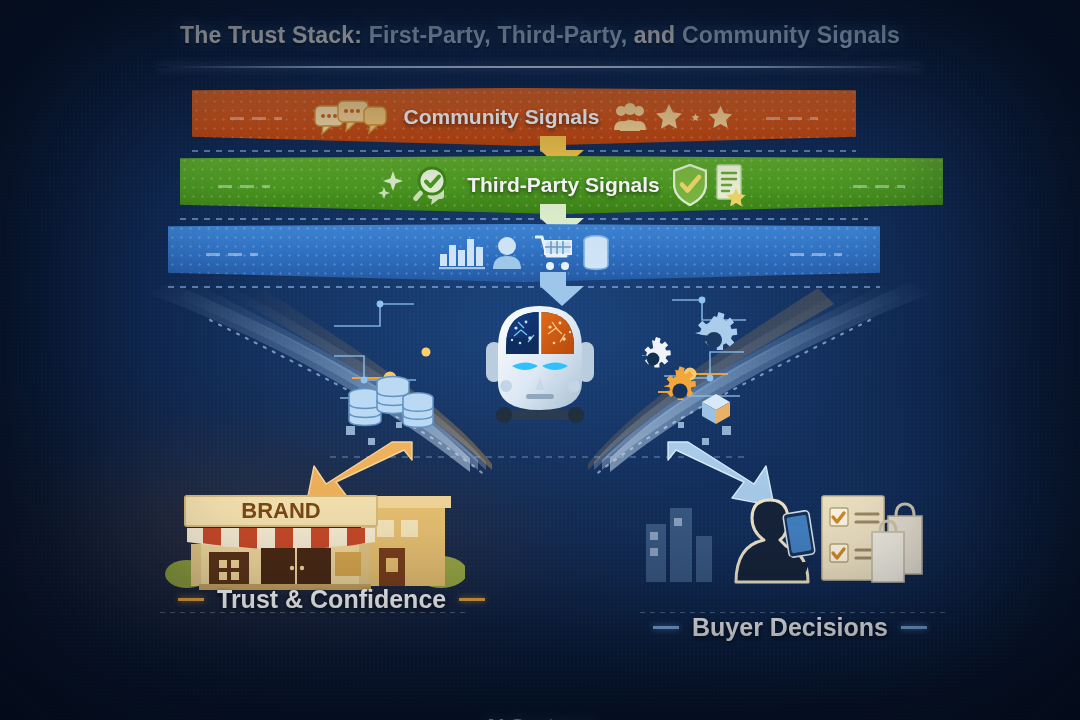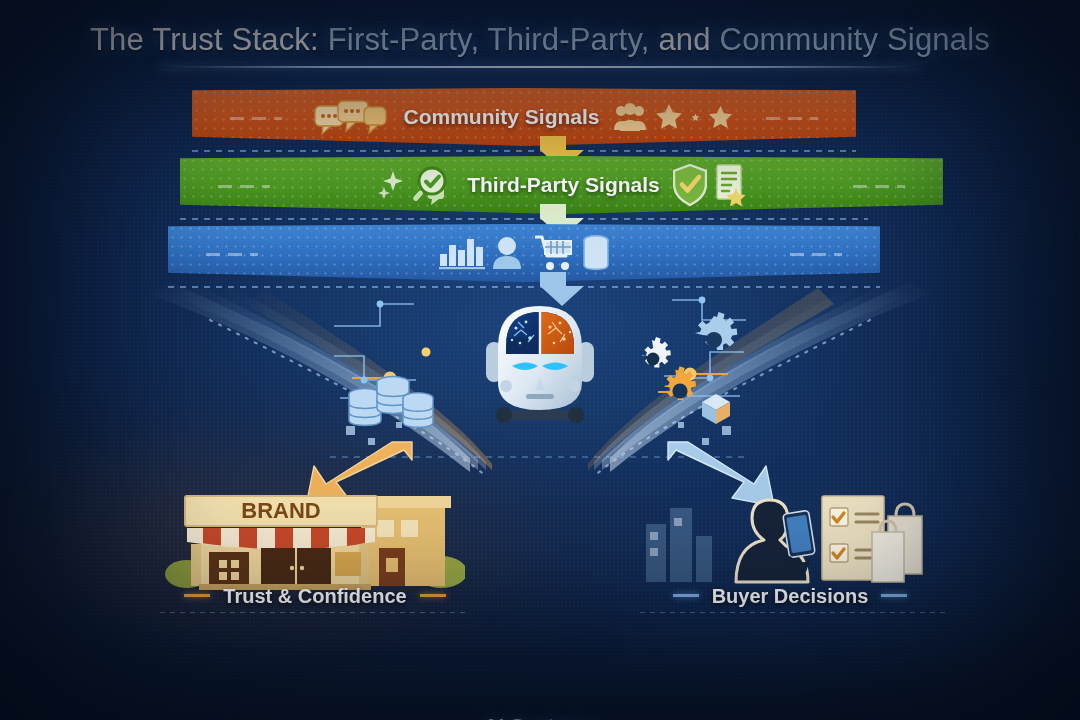--- a/index.html
+++ b/index.html
@@ -13,21 +13,21 @@
       radial-gradient(ellipse 80% 70% at 50% 40%, #17386b 0%, #102a55 45%, #0b1e3f 72%, #071429 100%);
   }
   #stage:before{content:"";position:absolute;inset:0;pointer-events:none;
     background-image:radial-gradient(rgba(255,255,255,.045) 1px, transparent 1px);
     background-size:4px 4px;opacity:.5;}
   .vig{position:absolute;inset:0;pointer-events:none;
     box-shadow:inset 0 0 170px 60px rgba(3,9,22,.85);}
 
   
   .title-wrap{position:absolute;left:0;right:0;top:22px;text-align:center;}
-  .title{font-size:31px;font-weight:normal;letter-spacing:.2px;
+  .title{font-size:23px;font-weight:bold;letter-spacing:.2px;
     text-shadow:0 0 14px rgba(120,180,255,.55),0 2px 3px rgba(0,0,0,.75);white-space:nowrap;}
   .title .w{color:#ffffff;}
   .title .b{color:#bcd8f7;}
   .title-rule{position:absolute;left:158px;right:158px;top:66px;height:2px;
     background:linear-gradient(90deg,rgba(150,200,255,0) 0%,rgba(190,222,255,.85) 22%,rgba(225,240,255,.95) 50%,rgba(190,222,255,.85) 78%,rgba(150,200,255,0) 100%);
     box-shadow:0 0 10px rgba(150,200,255,.6);}
 
   
   .band{position:absolute;display:flex;align-items:center;justify-content:center;gap:13px;
     clip-path:polygon(0% 4%,50% 0%,100% 4%,100% 84%,50% 100%,0% 84%);
@@ -70,21 +70,21 @@
     font-size:21px;font-weight:bold;color:#fff;text-shadow:0 0 12px rgba(120,180,255,.6),0 2px 4px rgba(0,0,0,.7);}
 
   
   .robot{position:absolute;left:calc(50% - 58px);top:8px;width:116px;height:132px;}
 
   
   .scene{position:absolute;width:300px;}
   #scene-brand{left:165px;top:452px;height:175px;}
   #scene-buyer{left:640px;top:452px;height:175px;}
   .cap{position:absolute;left:0;right:0;top:585px;text-align:center;
-    font-size:20px;font-weight:bold;color:#fff;white-space:nowrap;
+    font-size:25px;font-weight:bold;color:#fff;white-space:nowrap;
     text-shadow:0 2px 5px rgba(0,0,0,.75);}
   .cap .dash{display:inline-block;width:26px;height:3px;vertical-align:middle;margin:0 13px 4px;}
   #cap-brand .dash{background:#e8a23d;box-shadow:0 0 6px rgba(232,162,61,.7);}
   #cap-buyer .dash{background:#7fb2e8;box-shadow:0 0 6px rgba(127,178,232,.7);}
   .capline{position:absolute;height:1px;top:612px;
     background:repeating-linear-gradient(90deg,rgba(200,220,255,.35) 0 5px,transparent 5px 10px);}
   #capline-brand{left:160px;width:310px;}
   #capline-buyer{left:640px;width:310px;}
 </style>
 </head>
@@ -519,19 +519,19 @@
       </g>
 
       <g>
         <path d="M248 64 h34 v58 h-34 Z" fill="#e8e2d2" stroke="#b9b09a" stroke-width="1.6"></path>
         <path d="M256 64 q0-12 9-12 q9 0 9 12" fill="none" stroke="#cfc7b0" stroke-width="3"></path>
         <path d="M232 80 h32 v50 h-32 Z" fill="#f2eee2" stroke="#c4bca6" stroke-width="1.6"></path>
         <path d="M240 80 q0-11 8-11 q8 0 8 11" fill="none" stroke="#cfc7b0" stroke-width="3"></path>
       </g>
     </svg>
   </div>
-  <div class="cap" id="cap-buyer" style="left:640px;width:300px;">
+  <div class="cap" id="cap-buyer" style="left:640px;width:300px;margin-top:28px;">
     <span class="dash"></span><span>Buyer Decisions</span><span class="dash"></span>
   </div>
   <div class="capline" id="capline-buyer"></div>
 
   <div class="vig"></div>
 </div>
 
 </body></html>

